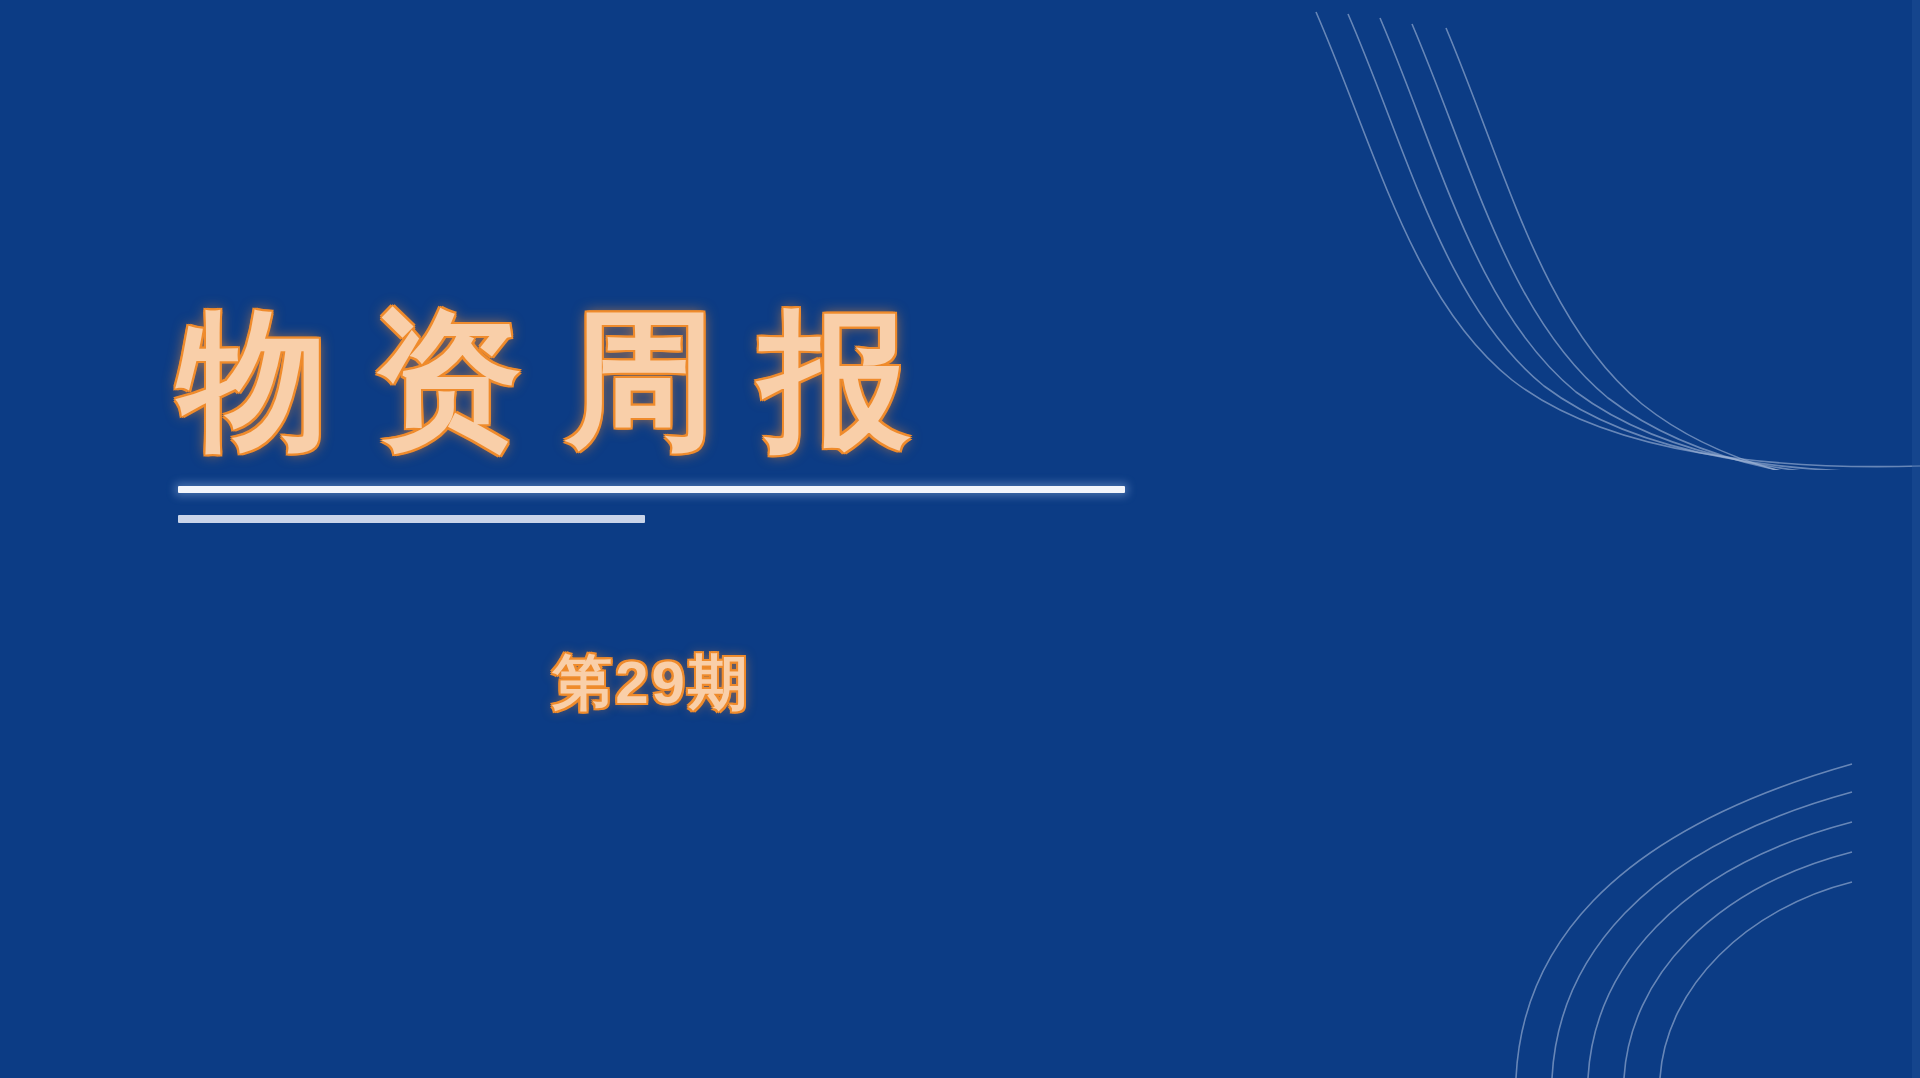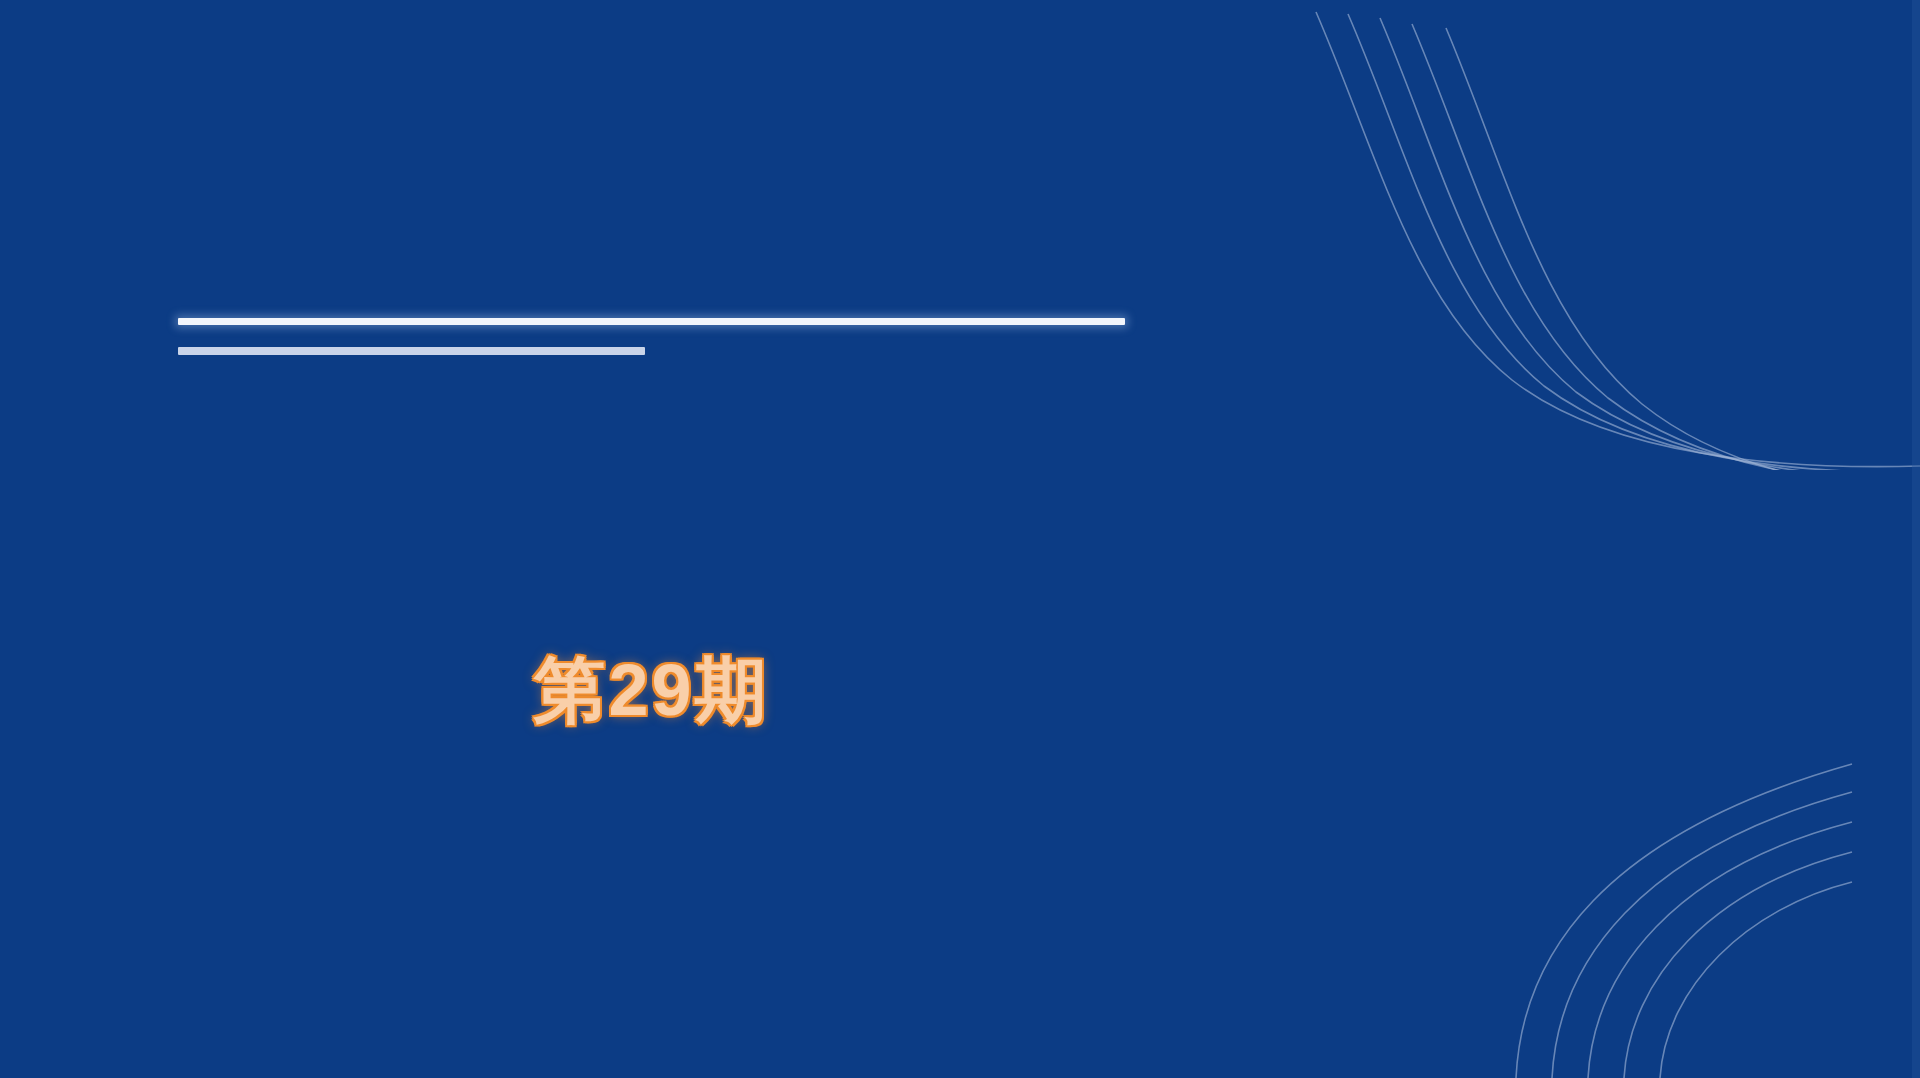--- a/index.html
+++ b/index.html
@@ -110,21 +110,21 @@
   .subtitle-wrap {
     position: absolute;
     left: 178px;
     top: 648px;
     width: 947px;
     text-align: center;
   }
   .subtitle {
     margin: 0;
     display: inline-block;
-    font-size: 72px;
+    font-size: 60px;
     line-height: 1.18;
     font-weight: 700;
     letter-spacing: 3px;
     color: #f9cfa9;
     white-space: nowrap;
     text-shadow:
        2px 0 0 #ef8b2c,
       -2px 0 0 #ef8b2c,
        0 2px 0 #ef8b2c,
        0 -2px 0 #ef8b2c,
@@ -156,20 +156,21 @@
       <path d="M52 360 C 58 244, 140 132, 352 74"></path>
       <path d="M88 360 C 94 252, 176 150, 352 104"></path>
       <path d="M124 360 C 130 260, 212 170, 352 134"></path>
       <path d="M160 360 C 166 268, 248 190, 352 164"></path>
     </svg>
   </div>
 
   <div class="edge-strip"></div>
 
   <div class="title-block">
+    <h1 class="main-title">物资周报</h1>
 
     <div class="rules">
       <div class="rule rule-long"></div>
       <div class="rule rule-short"></div>
     </div>
   </div>
 
   <div class="subtitle-wrap">
     <h2 class="subtitle">第29期</h2>
   </div>

